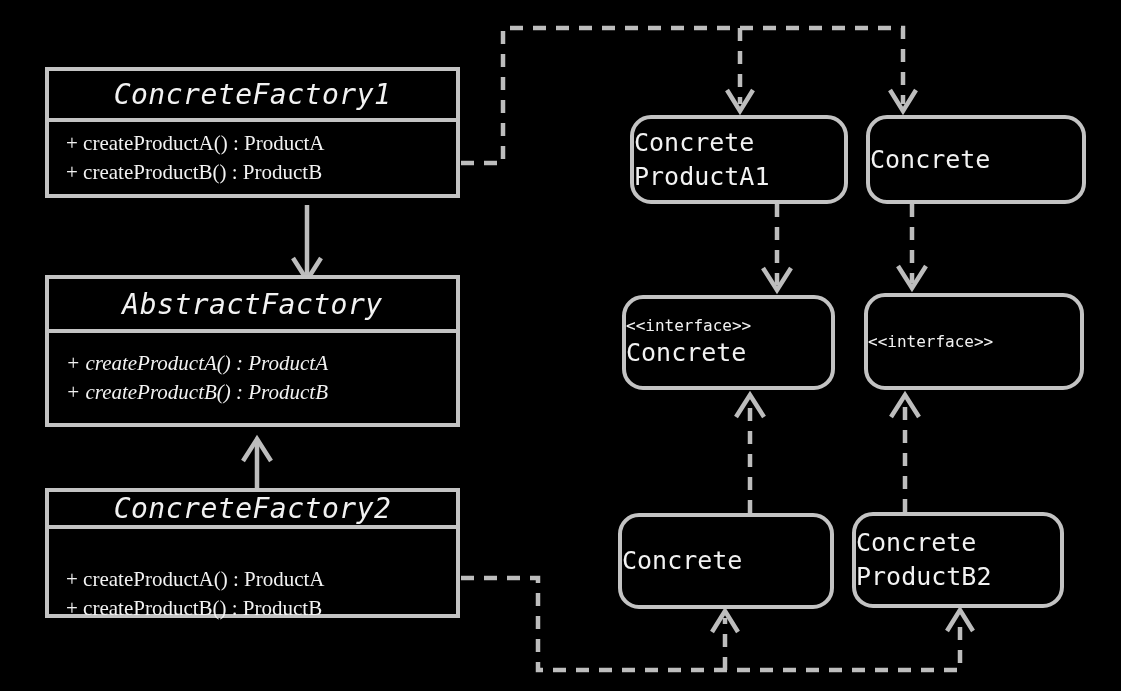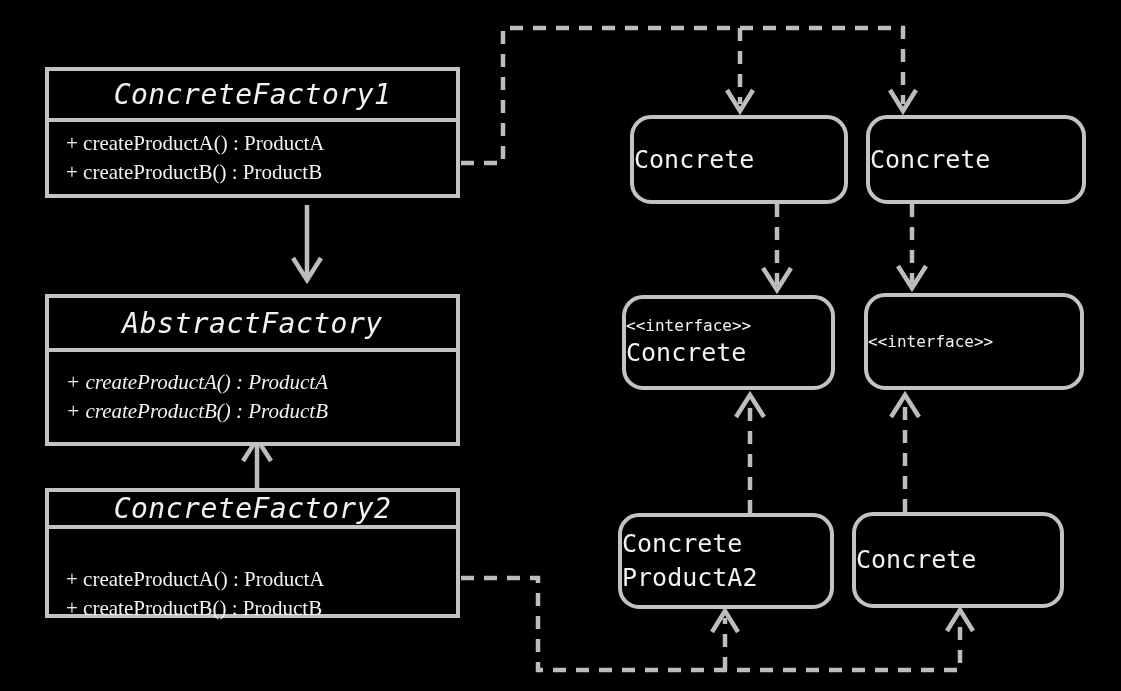--- a/index.html
+++ b/index.html
@@ -106,55 +106,56 @@
   </svg>
 
   <div class="box" style="left:45px; top:67px; width:415px; height:131px;">
     <div class="compartment-title" style="height:51px;">ConcreteFactory1</div>
     <div class="compartment-methods">
       <div>+ createProductA() : ProductA</div>
       <div>+ createProductB() : ProductB</div>
     </div>
   </div>
 
-  <div class="box" style="left:45px; top:294px; width:415px; height:152px;">
+  <div class="box" style="left:45px; top:275px; width:415px; height:152px;">
     <div class="compartment-title" style="height:54px;">AbstractFactory</div>
     <div class="compartment-methods italic">
       <div>+ createProductA() : ProductA</div>
       <div>+ createProductB() : ProductB</div>
     </div>
   </div>
 
   <div class="box" style="left:45px; top:488px; width:415px; height:130px;gap:36px;">
     <div class="compartment-title" style="height:52px;">ConcreteFactory2</div>
     <div class="compartment-methods">
       <div>+ createProductA() : ProductA</div>
       <div>+ createProductB() : ProductB</div>
     </div>
   </div>
 
   <div class="box label-box" style="left:630px; top:115px; width:218px; height:89px;">
     <div class="line">Concrete</div>
+    <div class="line">ProductA1</div>
   </div>
 
   <div class="box label-box" style="left:866px; top:115px; width:220px; height:89px;">
     <div class="line">Concrete</div>
   </div>
 
   <div class="box label-box" style="left:622px; top:295px; width:213px; height:95px;">
     <div class="stereo">&lt;&lt;interface&gt;&gt;</div>
     <div class="iname">Concrete</div>
   </div>
 
   <div class="box label-box" style="left:864px; top:293px; width:220px; height:97px;">
     <div class="stereo">&lt;&lt;interface&gt;&gt;</div>
   </div>
 
   <div class="box label-box" style="left:618px; top:513px; width:216px; height:96px;">
     <div class="line">Concrete</div>
-    <div class="line">ProductA2</div>
   </div>
 
   <div class="box label-box" style="left:852px; top:512px; width:212px; height:96px;">
     <div class="line">Concrete</div>
+    <div class="line">ProductB2</div>
   </div>
 
 </div>
 
 </body></html>

